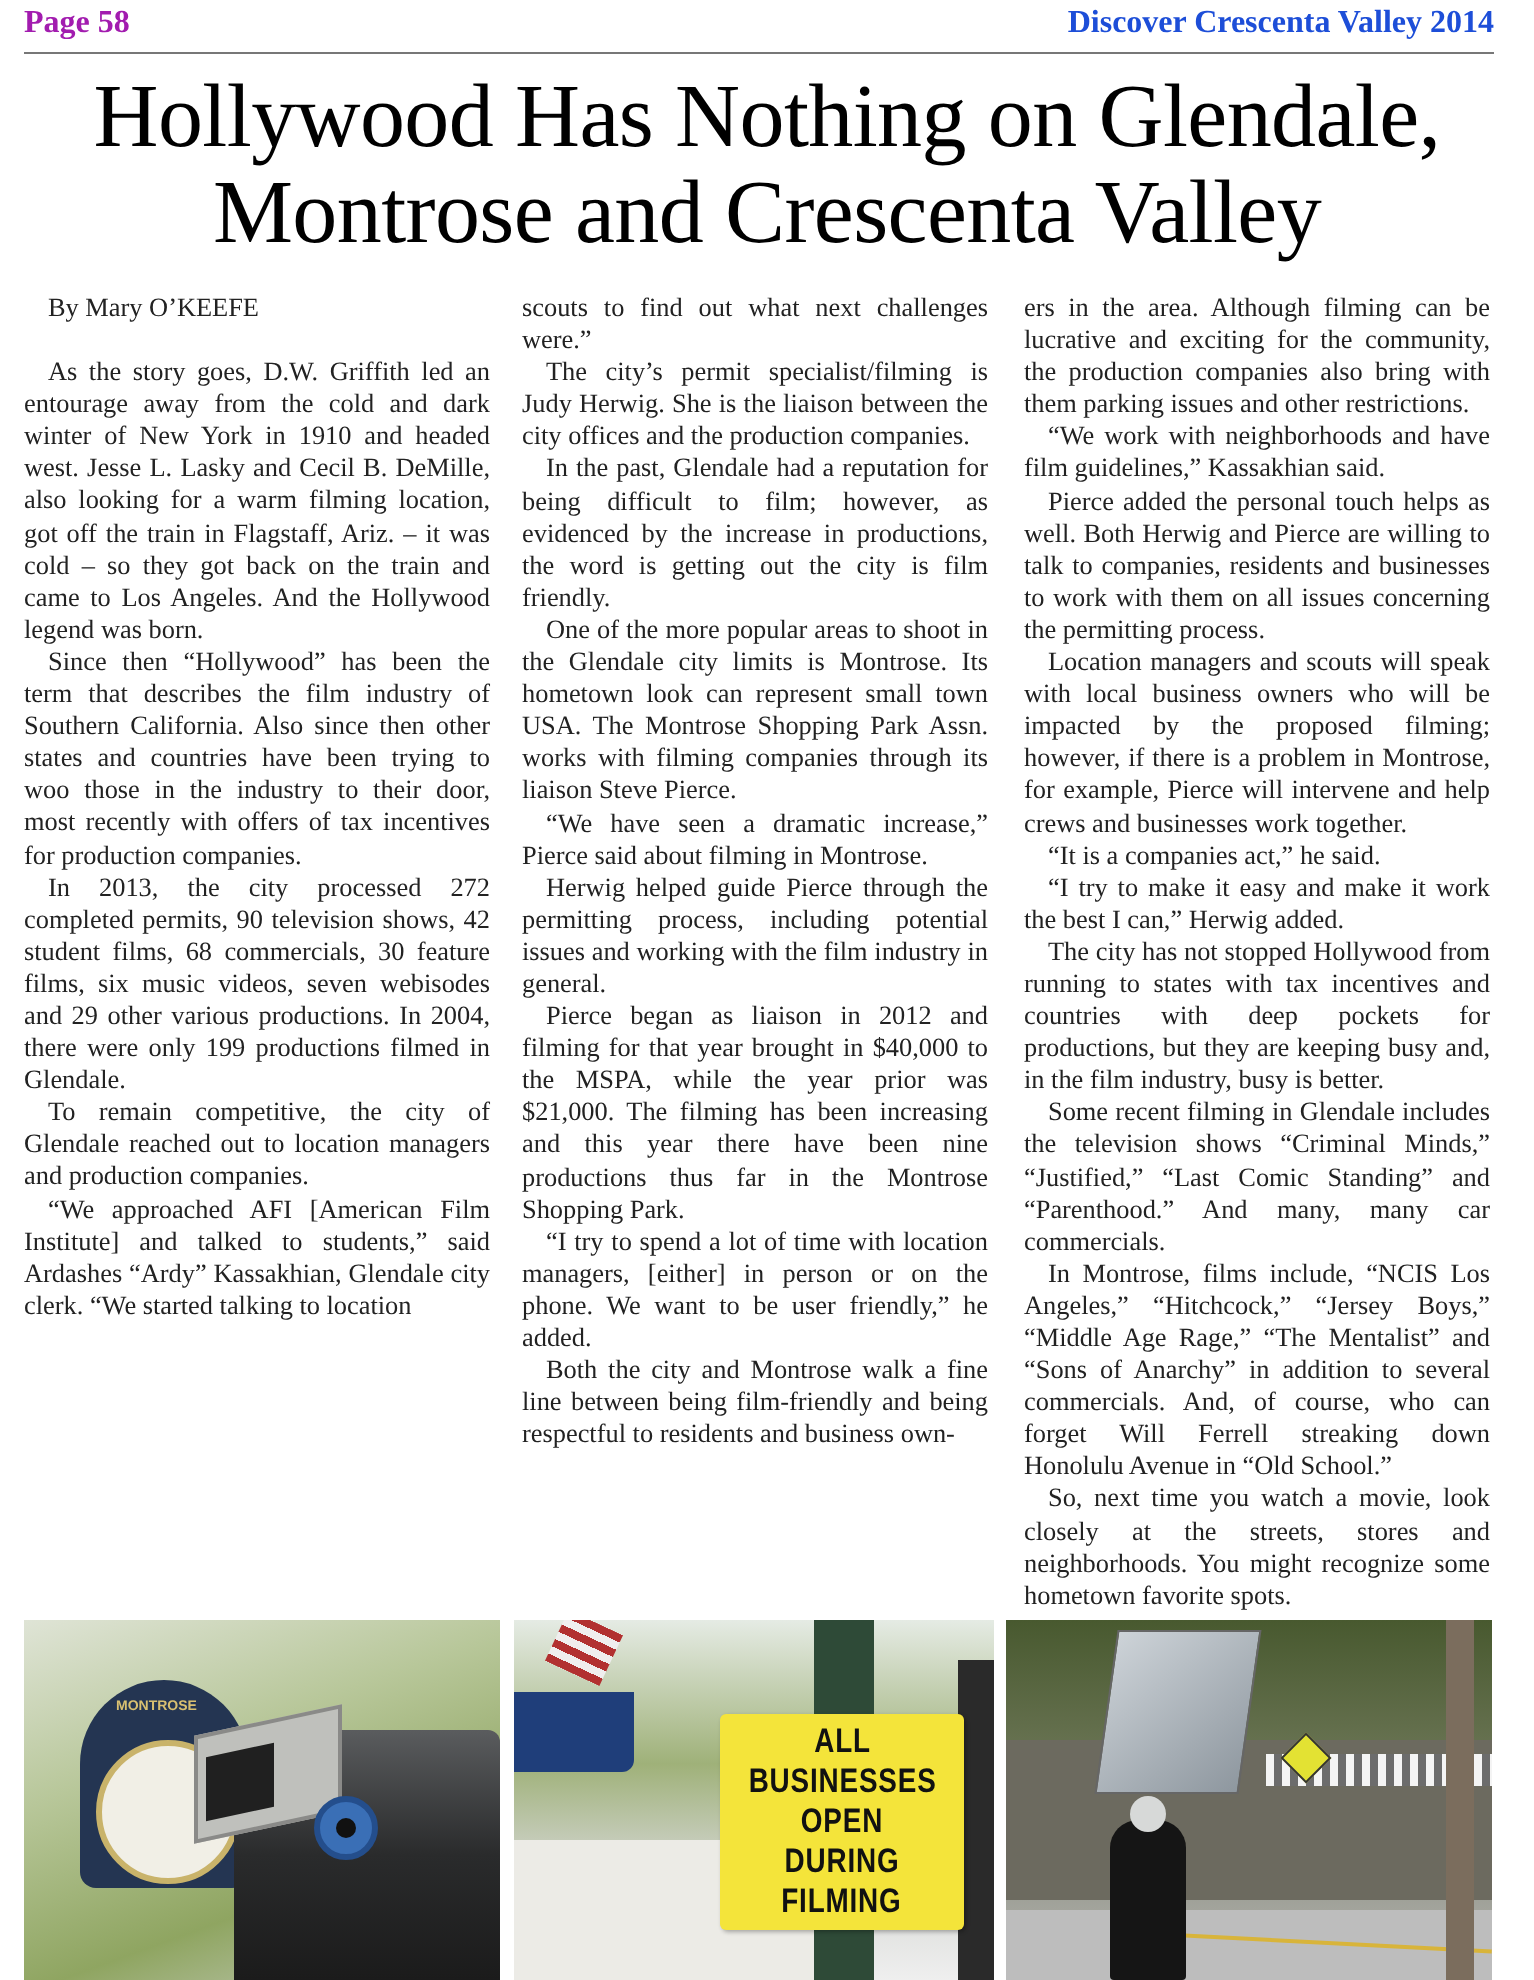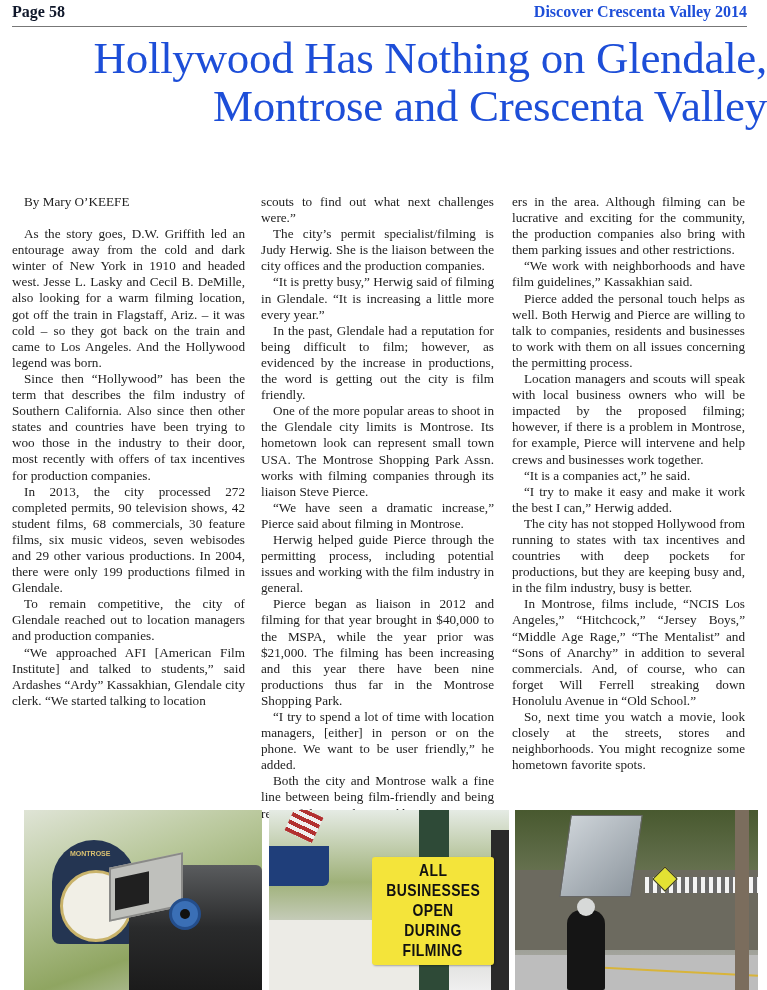--- a/index.html
+++ b/index.html
@@ -1,29 +1,29 @@
 <!DOCTYPE html>
 <html><head>
   <meta charset="utf-8">
   <style>
     html, body { margin: 0; padding: 0; background: #ffffff; }
     body { width: 767px; height: 990px; position: relative; overflow: hidden; color: #1a1a1a; font-family: "DejaVu Serif", "Liberation Serif", serif; }
     .header { position: absolute; left: 12px; right: 20px; top: 0; height: 26px; border-bottom: 1.5px solid #777; }
-    .header .page-num { position: absolute; left: 0; top: 3px; font-family: "Liberation Serif", serif; font-weight: bold; font-size: 16px; color: #0f172a; text-align: right; }
+    .header .page-num { position: absolute; left: 0; top: 3px; font-family: "Liberation Serif", serif; font-weight: bold; font-size: 16px; color: #a21caf; text-align: right; }
     .header .pub { position: absolute; right: 0; top: 3px; font-family: "Liberation Serif", serif; font-weight: bold; font-size: 16px; color: #1d4ed8; }
-    .headline { position: absolute; left: 0; width: 767px; top: 34px; text-align: right; font-family: "Liberation Serif", serif; font-size: 45px; line-height: 48px; color: #1d4ed8; letter-spacing: -0.3px; }
+    .headline { position: absolute; left: 0; width: 767px; top: 34px; text-align: center; font-family: "Liberation Serif", serif; font-size: 45px; line-height: 48px; color: #000000; letter-spacing: -0.3px; }
     .columns { position: absolute; top: 146px; left: 12px; width: 734px; height: 655px; }
-    .col { position: absolute; top: 0; width: 233px; font-family: "Liberation Serif", serif; font-size: 13.2px; line-height: 16.1px; text-align: justify; color: #222; margin-top: 48px; }
+    .col { position: absolute; top: 0; width: 233px; font-family: "Liberation Serif", serif; font-size: 13.2px; line-height: 16.1px; text-align: justify; color: #222; }
     .col1 { left: 0; }
     .col2 { left: 249px; }
     .col3 { left: 500px; }
     .col p { margin: 0; text-indent: 12px; hyphens: manual; }
     .col p.cont { text-indent: 0; }
     .byline { margin: 0 0 16px 12px; font-size: 13.2px; }
-    .photos { position: absolute; top: 810px; left: 12px; width: 734px; height: 180px; margin-left: 12px; }
+    .photos { position: absolute; top: 810px; left: 12px; width: 734px; height: 180px; }
     .photo { position: absolute; top: 0; height: 180px; overflow: hidden; }
     .p1 { left: 0; width: 238px; background: linear-gradient(160deg, #dfe4d6 0%, #b8c79a 35%, #8fa561 70%, #c8cfc2 100%); }
     .p2 { left: 245px; width: 240px; background: linear-gradient(180deg, #e5ebe4 0%, #9fb179 40%, #d4d6d2 70%, #efefef 100%); }
     .p3 { left: 491px; width: 243px; background: linear-gradient(180deg, #48592f 0%, #6b7555 40%, #8c8f83 60%, #b8b8b4 100%); }
     
     .clock { position: absolute; left: 28px; top: 30px; width: 84px; height: 104px; border-radius: 42px 42px 8px 8px; background: #243552; }
     .clock-face { position: absolute; left: 8px; top: 30px; width: 66px; height: 66px; border-radius: 50%; background: #f1efe6; border: 3px solid #c9b36a; }
     .clock-sign { position: absolute; left: 18px; top: 10px; font-size: 7px; color: #d9c071; font-family: "Liberation Sans", sans-serif; font-weight: bold; }
     .camera { position: absolute; left: 105px; top: 55px; width: 133px; height: 125px; background: linear-gradient(180deg, #5a5c5e, #2a2b2c 50%, #1b1b1b); border-radius: 6px 6px 0 0; }
     .monitor { position: absolute; left: 85px; top: 50px; width: 70px; height: 50px; background: #bfc0bc; transform: skewY(-12deg); border: 2px solid #8a8a88; }
@@ -67,37 +67,37 @@
     <div class="byline">By Mary O’KEEFE</div>
     <p>As the story goes, D.W. Griffith led an entourage away from the cold and dark winter of New York in 1910 and headed west. Jesse L. Lasky and Cecil B. DeMille, also looking for a warm filming location, got off the train in Flagstaff, Ariz. – it was cold – so they got back on the train and came to Los Angeles. And the Hollywood legend was born.</p>
     <p>Since then “Hollywood” has been the term that describes the film industry of Southern California. Also since then other states and countries have been trying to woo those in the industry to their door, most recently with offers of tax incentives for production companies.</p>
     <p>In 2013, the city processed 272 completed permits, 90 television shows, 42 student films, 68 commercials, 30 feature films, six music videos, seven webisodes and 29 other various productions. In 2004, there were only 199 productions filmed in Glendale.</p>
     <p>To remain competitive, the city of Glendale reached out to location managers and production companies.</p>
     <p>“We approached AFI [American Film Institute] and talked to students,” said Ardashes “Ardy” Kassakhian, Glendale city clerk. “We started talking to location</p>
   </div>
   <div class="col col2">
     <p class="cont">scouts to find out what next challenges were.”</p>
     <p>The city’s permit specialist/filming is Judy Herwig. She is the liaison between the city offices and the production companies.</p>
-    <p>“It is pretty busy,” Herwig said of filming in Glendale. “It is increasing a little more every year.”</p>
     <p>In the past, Glendale had a reputation for being difficult to film; however, as evidenced by the increase in productions, the word is getting out the city is film friendly.</p>
     <p>One of the more popular areas to shoot in the Glendale city limits is Montrose. Its hometown look can represent small town USA. The Montrose Shopping Park Assn. works with filming companies through its liaison Steve Pierce.</p>
     <p>“We have seen a dramatic increase,” Pierce said about filming in Montrose.</p>
     <p>Herwig helped guide Pierce through the permitting process, including potential issues and working with the film industry in general.</p>
     <p>Pierce began as liaison in 2012 and filming for that year brought in $40,000 to the MSPA, while the year prior was $21,000. The filming has been increasing and this year there have been nine productions thus far in the Montrose Shopping Park.</p>
     <p>“I try to spend a lot of time with location managers, [either] in person or on the phone. We want to be user friendly,” he added.</p>
     <p>Both the city and Montrose walk a fine line between being film-friendly and being respectful to residents and business own-</p>
   </div>
   <div class="col col3">
     <p class="cont">ers in the area. Although filming can be lucrative and exciting for the community, the production companies also bring with them parking issues and other restrictions.</p>
     <p>“We work with neighborhoods and have film guidelines,” Kassakhian said.</p>
     <p>Pierce added the personal touch helps as well. Both Herwig and Pierce are willing to talk to companies, residents and businesses to work with them on all issues concerning the permitting process.</p>
     <p>Location managers and scouts will speak with local business owners who will be impacted by the proposed filming; however, if there is a problem in Montrose, for example, Pierce will intervene and help crews and businesses work together.</p>
     <p>“It is a companies act,” he said.</p>
     <p>“I try to make it easy and make it work the best I can,” Herwig added.</p>
     <p>The city has not stopped Hollywood from running to states with tax incentives and countries with deep pockets for productions, but they are keeping busy and, in the film industry, busy is better.</p>
+    <p>Some recent filming in Glendale includes the television shows “Criminal Minds,” “Justified,” “Last Comic Standing” and “Parenthood.” And many, many car commercials.</p>
     <p>In Montrose, films include, “NCIS Los Angeles,” “Hitchcock,” “Jersey Boys,” “Middle Age Rage,” “The Mentalist” and “Sons of Anarchy” in addition to several commercials. And, of course, who can forget Will Ferrell streaking down Honolulu Avenue in “Old School.”</p>
     <p>So, next time you watch a movie, look closely at the streets, stores and neighborhoods. You might recognize some hometown favorite spots.</p>
   </div>
 </div>
 
 <div class="photos">
   <div class="photo p1">
     <div class="clock">
       <span class="clock-sign">MONTROSE</span>
       <div class="clock-face"></div>

